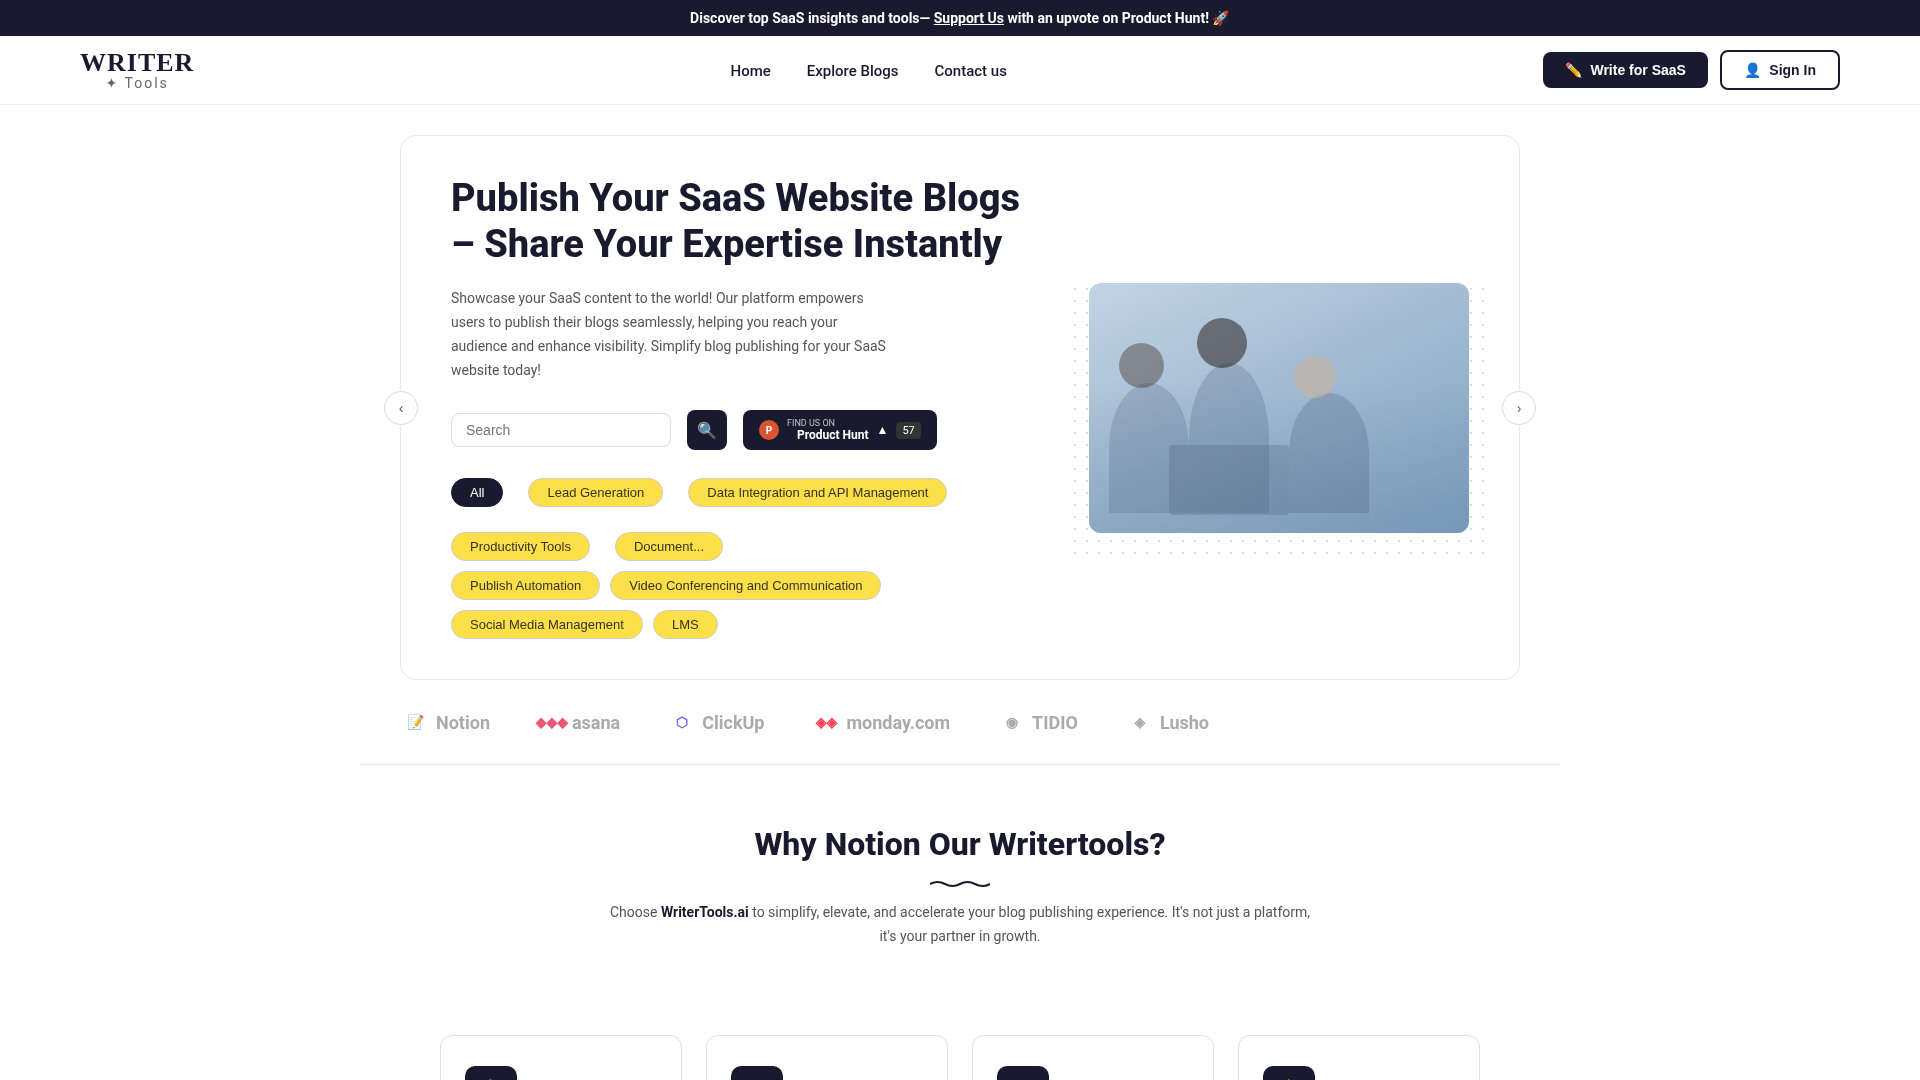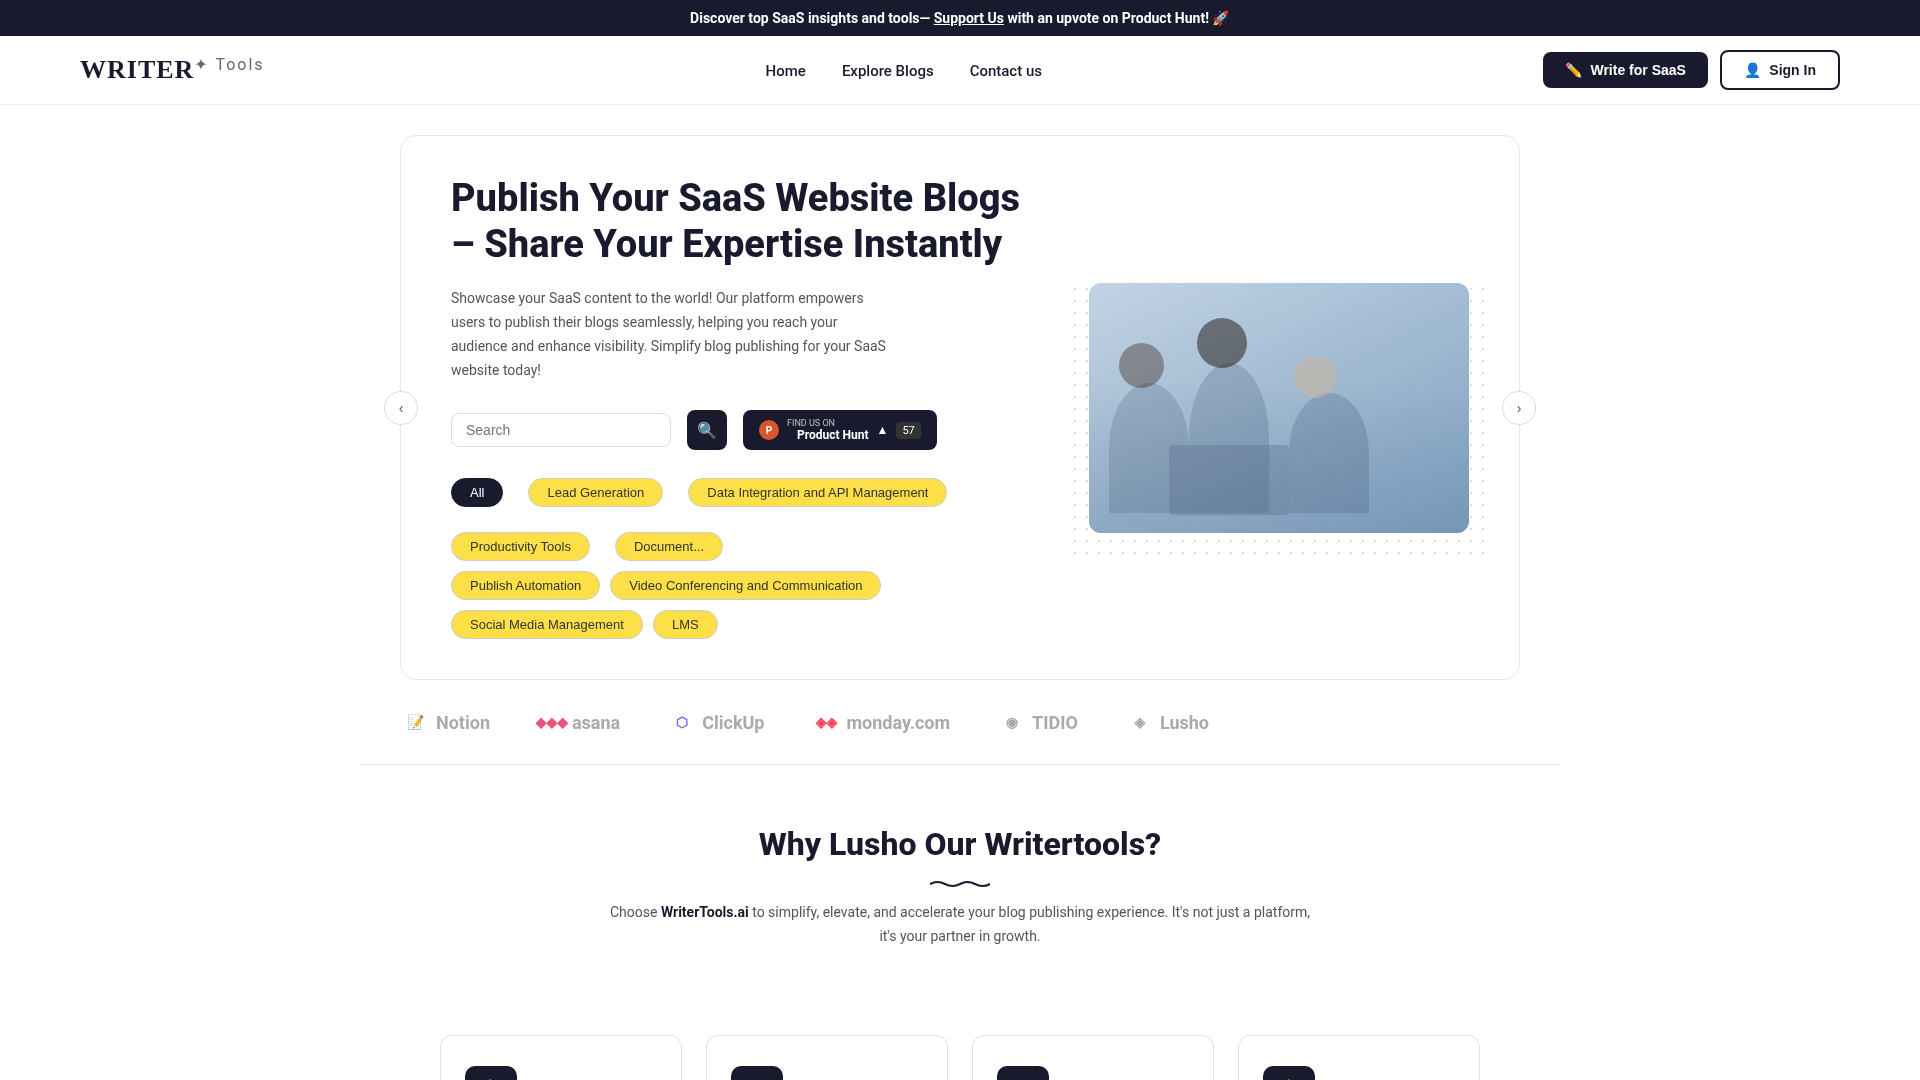--- a/index.html
+++ b/index.html
@@ -23,34 +23,35 @@
     nav {
       display: flex;
       align-items: center;
       justify-content: space-between;
       padding: 14px 80px;
       border-bottom: 1px solid #eee;
       background: #fff;
     }
     .logo {
       display: flex;
+      flex-direction: column;
       line-height: 1;
     }
     .logo-writer {
       font-size: 26px;
       font-weight: 800;
       letter-spacing: 1px;
       color: #1a1a2e;
       font-family: Georgia, serif;
     }
     .logo-tools {
-      font-size: 16px;
+      font-size: 14px;
       color: #666;
       letter-spacing: 2px;
-      text-align: right;
+      text-align: center;
     }
     .nav-links {
       display: flex;
       gap: 36px;
       list-style: none;
     }
     .nav-links a {
       text-decoration: none;
       color: #1a1a2e;
       font-size: 15px;
@@ -504,21 +505,21 @@
     <div class="brand-logo">
       <div class="brand-icon">◈</div>
       <span>Lusho</span>
     </div>
   </div>
 </div>
 
 <hr class="divider">
 
 <div class="why-section">
-  <h2 class="why-title">Why Lusho Our Writertools?</h2>
+  <h2 class="why-title">Why Notion Our Writertools?</h2>
   <div class="wave-line">
     <svg viewBox="0 0 60 8" fill="none" xmlns="http://www.w3.org/2000/svg">
       <path d="M0 4 Q7.5 0 15 4 Q22.5 8 30 4 Q37.5 0 45 4 Q52.5 8 60 4" stroke="#1a1a2e" stroke-width="2" fill="none"></path>
     </svg>
   </div>
   <p class="why-desc">
     <span>Choose </span><strong>WriterTools.ai</strong><span> to simplify, elevate, and accelerate your blog publishing experience. It's not just a platform, it's your partner in growth.</span>
   </p>
 </div>
 

